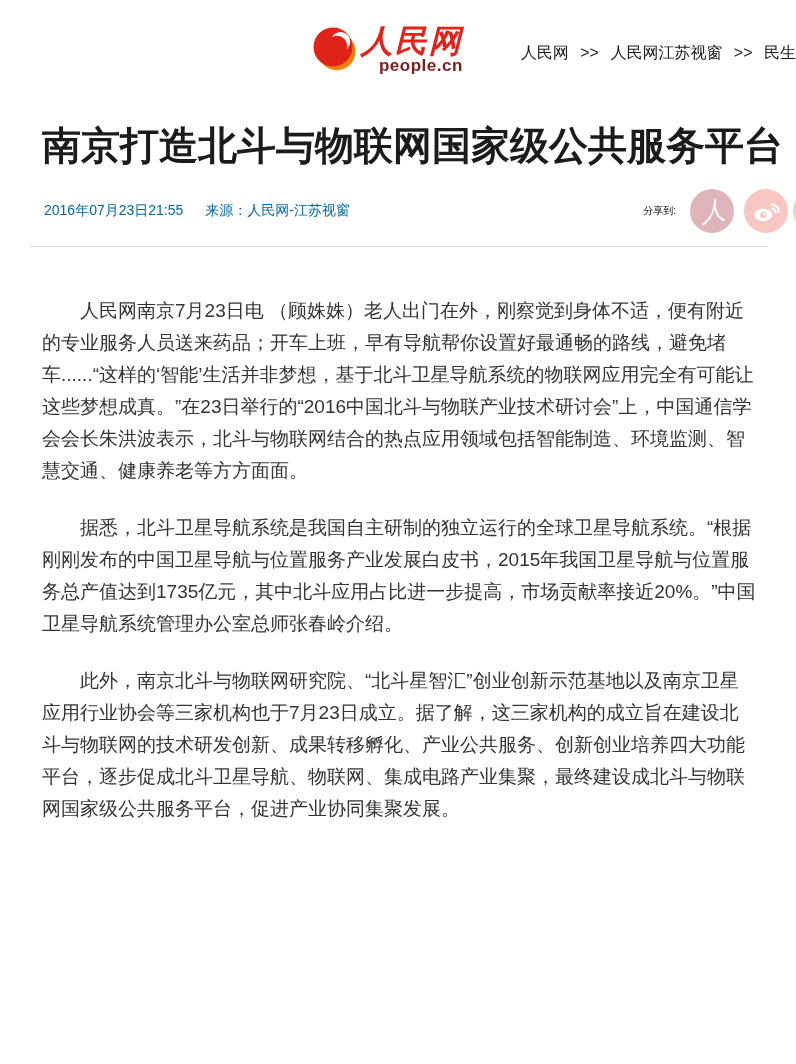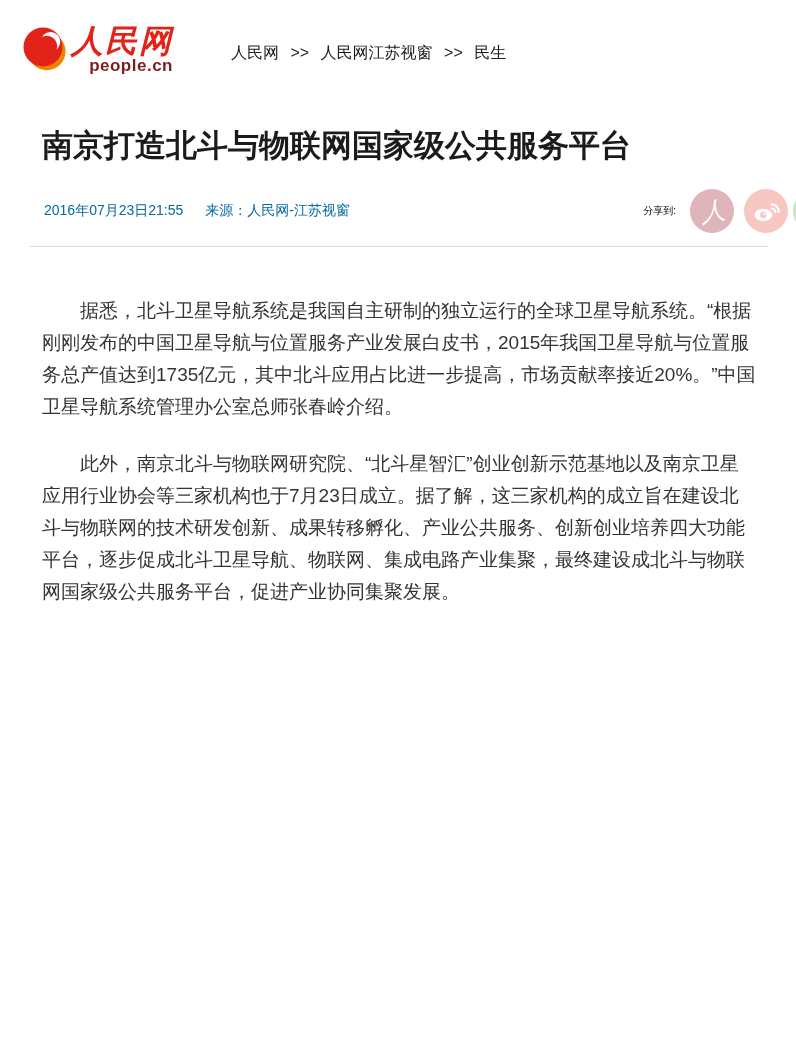--- a/index.html
+++ b/index.html
@@ -2,38 +2,38 @@
 <html><head>
 <meta charset="utf-8">
 <style>
   * { margin:0; padding:0; box-sizing:border-box; }
   html, body { overflow-x:hidden; }
   body {
     width:796px; min-height:1064px; background:#ffffff;
     font-family:"Liberation Sans","DejaVu Sans",sans-serif;
   }
   
-  .header { display:flex; align-items:flex-start; padding:25px 0 0 22px; }
+  .header { display:flex; align-items:flex-start; padding:25px 0 0 22px;justify-content:flex-end; }
   .logo { display:flex; align-items:flex-start; cursor:pointer; }
   .logo-ball { width:45px; height:45px; margin-top:1px; flex:none; }
   .logo-text { margin-left:4px; }
   .logo-cn {
     font-size:32px; line-height:33px; color:#e2231a; font-weight:bold;
     font-style:italic; letter-spacing:2px; white-space:nowrap;
   }
   .logo-en {
     font-size:17px; font-weight:bold; color:#7f1d1d; text-align:right;
     line-height:16px; letter-spacing:0.5px;
   }
   .breadcrumb { margin-left:58px; padding-top:18px; font-size:16px; color:#1a1a1a; white-space:nowrap; }
   .breadcrumb .crumb { cursor:pointer; }
   .breadcrumb .sep { margin:0 7px; color:#1a1a1a; }
   
   .title {
-    margin:50px 40px 0 42px; font-size:31px; line-height:44px;
+    margin:50px 40px 0 42px; font-size:39px; line-height:44px;
     color:#1b1b1b; font-weight:bold; white-space:nowrap;
   }
   
   .meta-row {
     position:relative; display:flex; align-items:center; justify-content:space-between;
     margin:21px 8px 0 44px; height:44px;
   }
   .meta-left { font-size:14px; color:#0369a1; white-space:nowrap; }
   .meta-left .src { margin-left:18px; }
   .share { display:flex; align-items:center; }
@@ -108,15 +108,16 @@
         <path d="M23.5 14 C26 14.3 27.6 16 27.8 18.5" stroke="#ffffff" stroke-width="2.2" fill="none" stroke-linecap="round"></path>
       </svg>
     </div>
     <div class="icon-wechat-sliver"></div>
   </div>
 </div>
 
 <hr class="divider">
 
 <div class="article-body">
+  <p>人民网南京7月23日电 （顾姝姝）老人出门在外，刚察觉到身体不适，便有附近的专业服务人员送来药品；开车上班，早有导航帮你设置好最通畅的路线，避免堵车......“这样的‘智能’生活并非梦想，基于北斗卫星导航系统的物联网应用完全有可能让这些梦想成真。”在23日举行的“2016中国北斗与物联产业技术研讨会”上，中国通信学会会长朱洪波表示，北斗与物联网结合的热点应用领域包括智能制造、环境监测、智慧交通、健康养老等方方面面。</p>
   <p>据悉，北斗卫星导航系统是我国自主研制的独立运行的全球卫星导航系统。“根据刚刚发布的中国卫星导航与位置服务产业发展白皮书，2015年我国卫星导航与位置服务总产值达到1735亿元，其中北斗应用占比进一步提高，市场贡献率接近20%。”中国卫星导航系统管理办公室总师张春岭介绍。</p>
   <p>此外，南京北斗与物联网研究院、“北斗星智汇”创业创新示范基地以及南京卫星应用行业协会等三家机构也于7月23日成立。据了解，这三家机构的成立旨在建设北斗与物联网的技术研发创新、成果转移孵化、产业公共服务、创新创业培养四大功能平台，逐步促成北斗卫星导航、物联网、集成电路产业集聚，最终建设成北斗与物联网国家级公共服务平台，促进产业协同集聚发展。</p>
 </div>
 
 </body></html>

